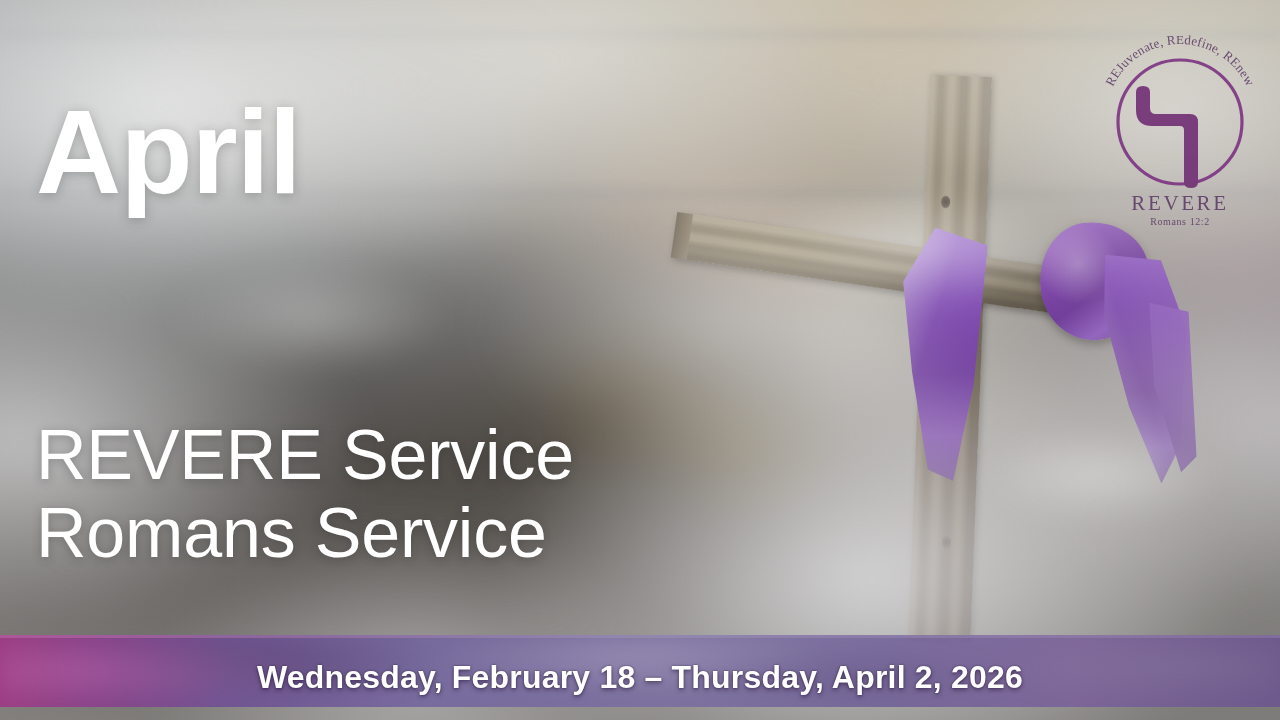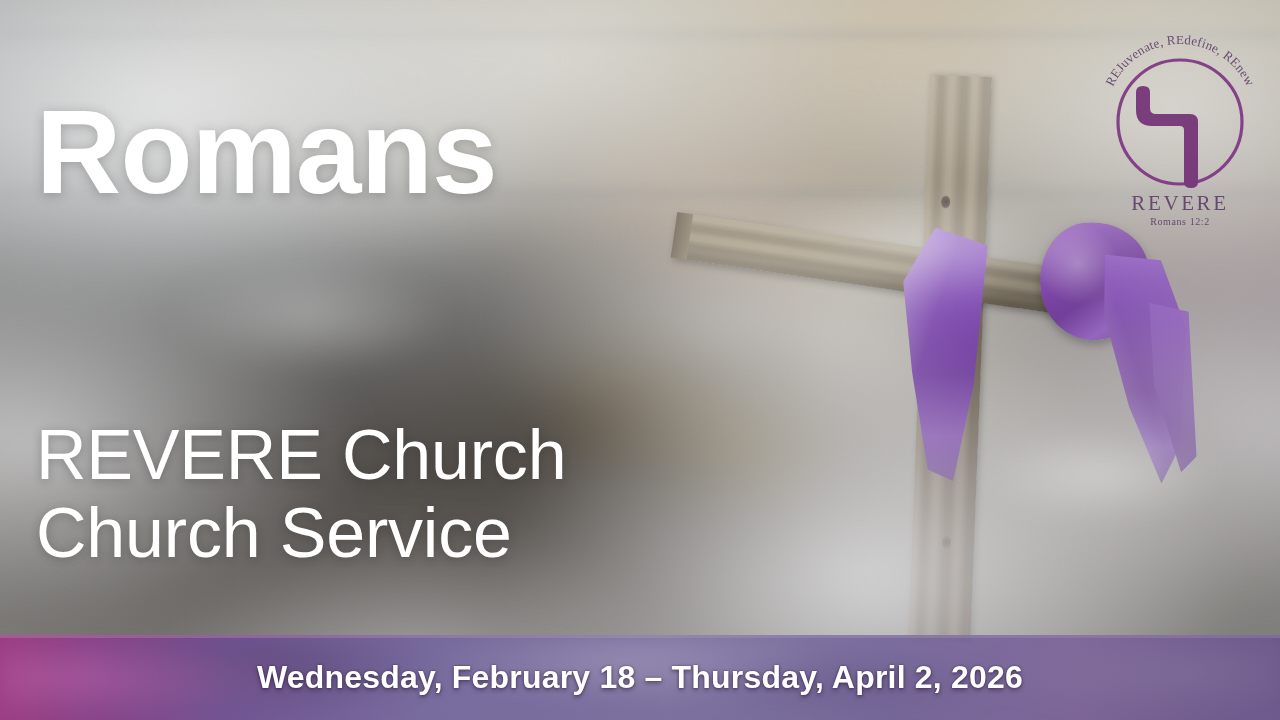--- a/index.html
+++ b/index.html
@@ -209,21 +209,21 @@
   
   .logo {
     position:absolute; left:1092px; top:22px;
     width:176px; height:208px;
     opacity:.88;
   }
   .logo svg { display:block; width:176px; height:208px; }
 
   
   .date-bar {
-    position:absolute; left:0; top:635px; width:1280px; height:85px;
+    position:absolute; left:0; top:635px; width:1280px; height:72px;
     overflow:hidden;
   }
   .date-bar .bar-bg {
     position:absolute; inset:0;
     background:
       linear-gradient(90deg,
         rgba(158,56,132,.92) 0%,
         rgba(132,62,140,.88) 9%,
         rgba(110,78,150,.86) 18%,
         rgba(112,98,158,.84) 34%,
@@ -281,26 +281,26 @@
     <div class="cloth-knot"></div>
     <div class="cloth-right"></div>
     <div class="cloth-drop"></div>
   </div>
 
   <div class="fog"></div>
   <div class="fog-wisp"></div>
   <div class="wash"></div>
 
   <div class="headline-block">
-    <div class="title-line title-1">Romans</div>
+    <div class="title-line title-1">April</div>
   </div>
 
   <div class="sub-block">
-    <div class="sub-line">REVERE Church</div>
-    <div class="sub-line">Church Service</div>
+    <div class="sub-line">REVERE Service</div>
+    <div class="sub-line">Romans Service</div>
   </div>
 
   <div class="logo">
     <svg viewBox="0 0 176 208" xmlns="http://www.w3.org/2000/svg">
       <defs>
         <path id="arcPath" d="M 14,96 A 74,74 0 0 1 162,96" fill="none"></path>
       </defs>
 
       <text font-family="Liberation Serif, serif" font-size="13" fill="#5c3a66" letter-spacing="0.2">
         <textPath href="#arcPath" startOffset="50%" text-anchor="middle" id="arcText">REJuvenate, REdefine, REnew</textPath>

